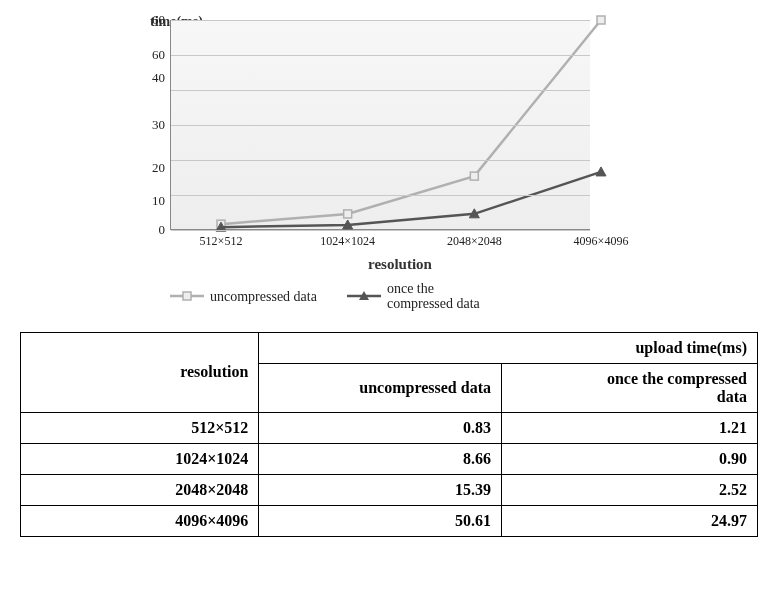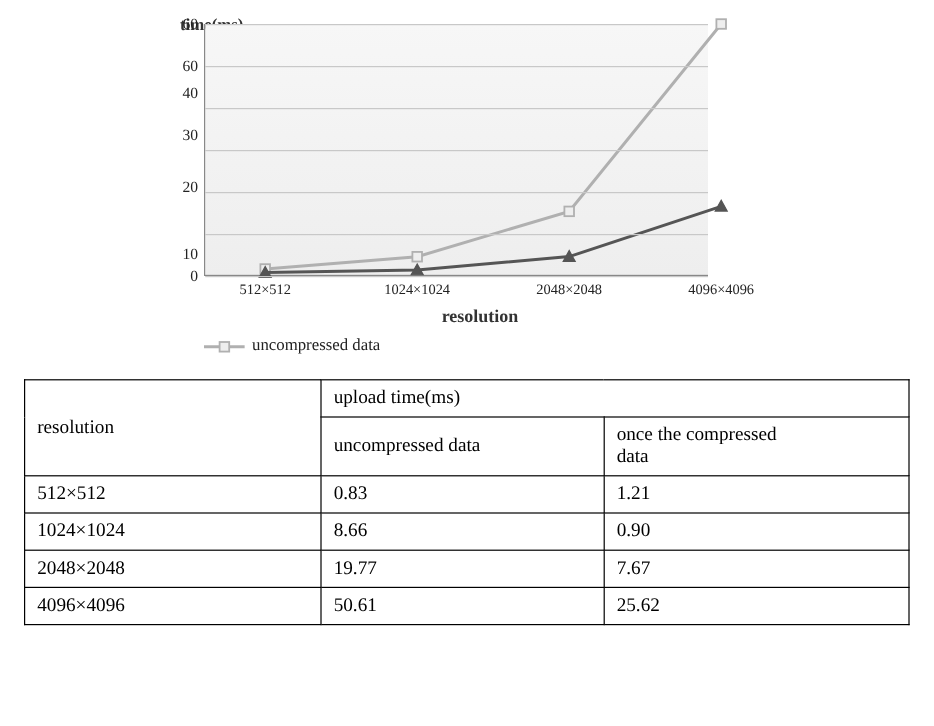--- a/index.html
+++ b/index.html
@@ -91,22 +91,22 @@
     overflow: visible;
   }
   table.data {
     border-collapse: collapse;
     width: 100%;
     font-size: 16px;
   }
   table.data td, table.data th {
     border: 1px solid #000;
     padding: 6px 10px;
-    text-align: left;
-    font-weight: normal;
+    text-align: right;
+    font-weight: bold;
   }
   table.data .rowhead {
     min-width: 150px;
   }
 </style>
 </head>
 <body>
 
 <div class="container">
 
@@ -121,45 +121,52 @@
           <rect x="426" y="-4" width="8" height="8" fill="#eee" stroke="#b0b0b0" stroke-width="1.5"></rect>
           <path d="M50 207.165 L176.66666666666669 204.96 L303.33333333333337 193.83 L430 151.935 " fill="none" stroke="#555" stroke-width="2.5"></path>
           <polygon points="50,202.165 45,211.165 55,211.165" fill="#555" stroke="#555"></polygon>
           <polygon points="176.66666666666669,199.96 171.66666666666669,208.96 181.66666666666669,208.96" fill="#555" stroke="#555"></polygon>
           <polygon points="303.33333333333337,188.83 298.33333333333337,197.83 308.33333333333337,197.83" fill="#555" stroke="#555"></polygon>
           <polygon points="430,146.935 425,155.935 435,155.935" fill="#555" stroke="#555"></polygon>
         </svg>
     <div class="grid-line" style="top: 210px;"></div>
         <div class="ytick" style="top: 210px;">0</div>
         <div class="grid-line" style="top: 175px;"></div>
-        <div class="ytick" style="top: 192px;">10</div>
+        <div class="ytick" style="top: 181px;">10</div>
         <div class="grid-line" style="top: 140px;"></div>
-        <div class="ytick" style="top: 136px;">20</div>
+        <div class="ytick" style="top: 148px;">20</div>
         <div class="grid-line" style="top: 105px;"></div>
-        <div class="ytick" style="top: 93px;">30</div>
+        <div class="ytick" style="top: 105px;">30</div>
         <div class="grid-line" style="top: 70px;"></div>
         <div class="ytick" style="top: 58px;">40</div>
         <div class="grid-line" style="top: 35px;"></div>
         <div class="ytick" style="top: 35px;">60</div>
         <div class="grid-line" style="top: 0px;"></div>
         <div class="ytick" style="top: 0px;">60</div>
         <div class="xtick" style="left: 50px;">512×512</div>
         <div class="xtick" style="left: 176.667px;">1024×1024</div>
         <div class="xtick" style="left: 303.333px;">2048×2048</div>
         <div class="xtick" style="left: 430px;">4096×4096</div>
       </div>
     <div class="xlabel">resolution</div>
     <div class="legend" id="legend">
         <div class="legend-item">
           <svg width="34" height="14">
             <line x1="0" y1="7" x2="34" y2="7" stroke="#b0b0b0" stroke-width="2.5"></line>
             <rect x="13" y="3" width="8" height="8" fill="#eee" stroke="#b0b0b0" stroke-width="1.5"></rect>
           </svg>
           <span class="legend-text">uncompressed data</span>
         </div>
+        <div class="legend-item">
+          <svg width="34" height="14">
+            <line x1="0" y1="7" x2="34" y2="7" stroke="#555" stroke-width="2.5"></line>
+            <polygon points="17,2 12,11 22,11" fill="#555"></polygon>
+          </svg>
+          <span class="legend-text">once the<br>compressed data</span>
+        </div>
       </div>
   </div>
 
   <table class="data">
     <tbody>
         <tr>
       <td rowspan="2" class="rowhead">resolution</td>
       <td colspan="2">upload time(ms)</td>
     </tr>
     <tr id="col-headers">
@@ -173,24 +180,24 @@
           <td>0.83</td>
           <td>1.21</td>
         </tr>
         <tr>
           <td>1024×1024</td>
           <td>8.66</td>
           <td>0.90</td>
         </tr>
         <tr>
           <td>2048×2048</td>
-          <td>19.77</td>
-          <td>7.67</td>
+          <td>15.39</td>
+          <td>2.52</td>
         </tr>
         <tr>
           <td>4096×4096</td>
           <td>50.61</td>
-          <td>25.62</td>
+          <td>24.97</td>
         </tr>
       </tbody>
   </table>
 
 </div>
 
 </body></html>

